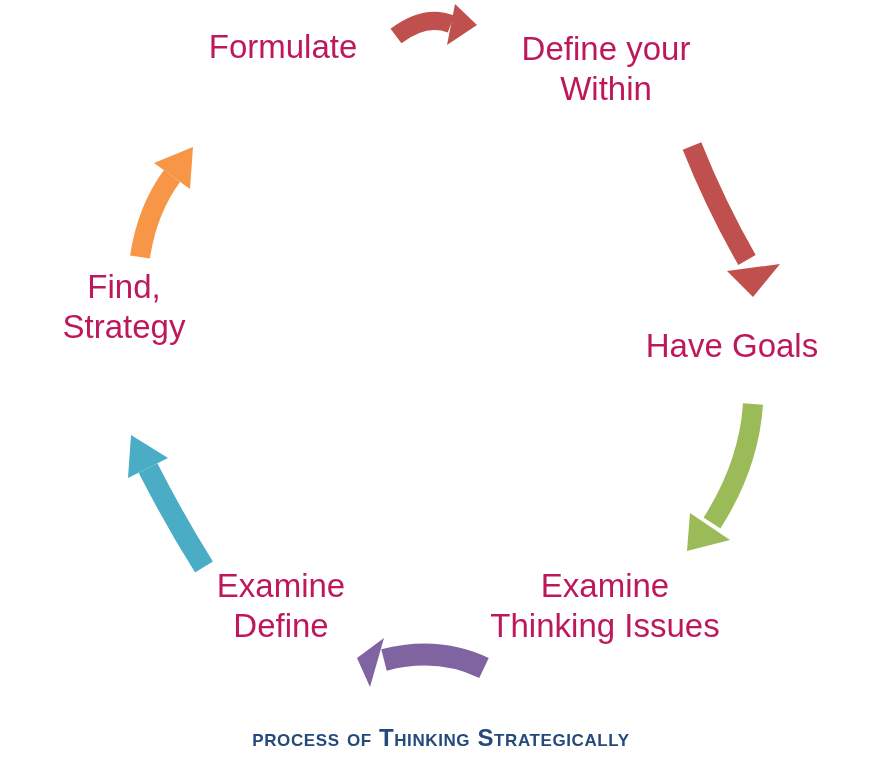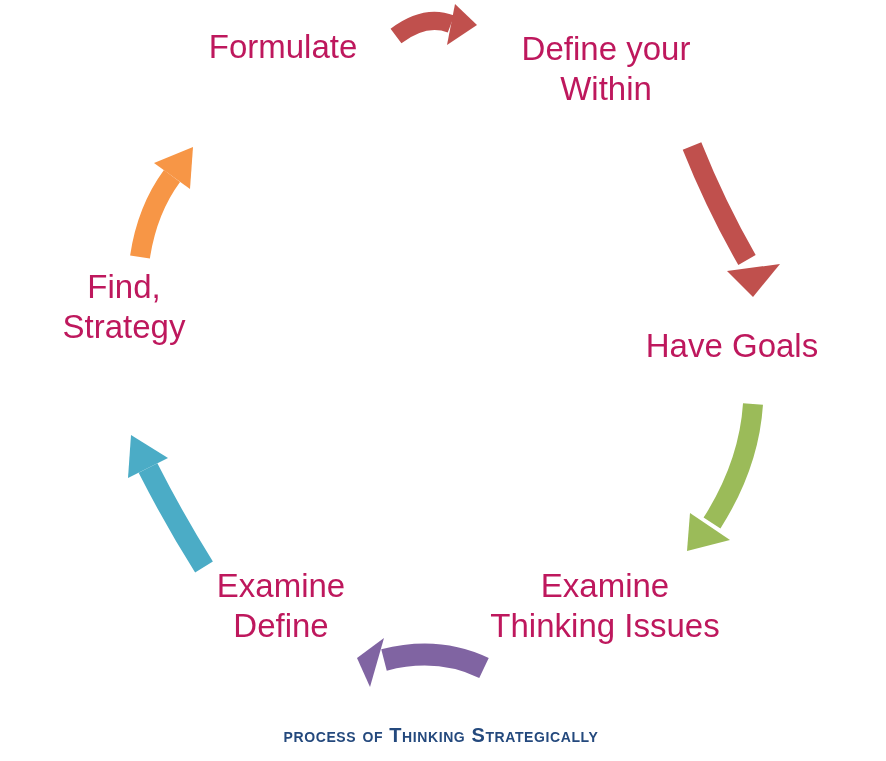--- a/index.html
+++ b/index.html
@@ -32,21 +32,21 @@
     white-space: nowrap;
   }
   .step .line { display: block; }
   .caption {
     position: absolute;
     left: 441px;
     top: 724px;
     transform: translateX(-50%);
     font-variant: small-caps;
     font-weight: bold;
-    font-size: 20px;
+    font-size: 24px;
     letter-spacing: 0.6px;
     color: #24497d;
     white-space: nowrap;
   }
 </style>
 </head>
 <body>
 
 <div class="canvas">
 

